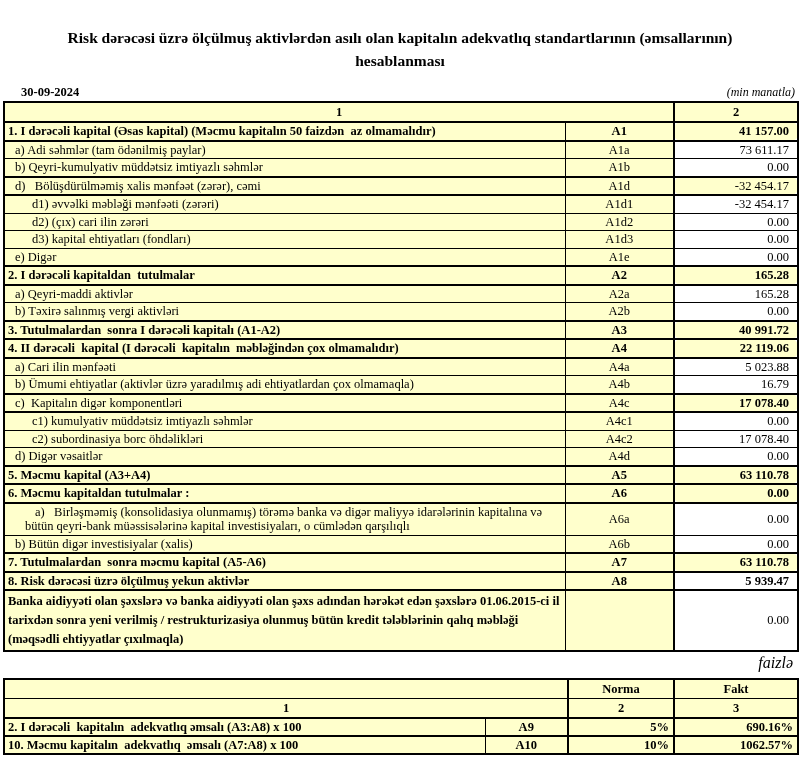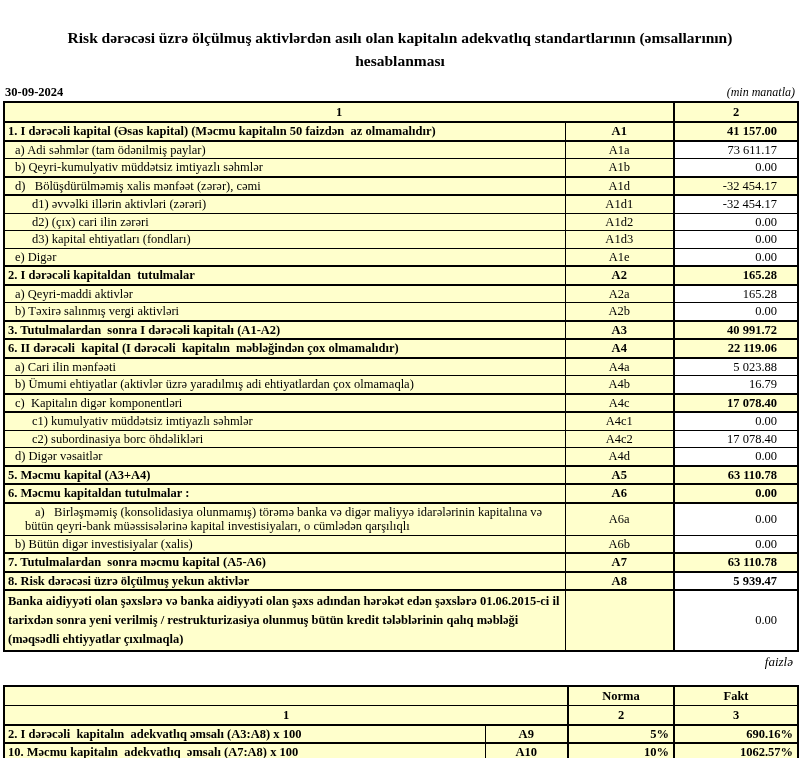--- a/index.html
+++ b/index.html
@@ -19,20 +19,21 @@
     margin: 26px 28px 12px 28px;
     line-height: 1.5;
   }
 
   .meta {
     display: flex;
     justify-content: space-between;
     align-items: flex-end;
     padding: 0 2px 1px 2px;
     font-size: 12.5px;
+    margin-left: 16px;
   }
   .meta .date { font-weight: bold; }
   .meta .unit { font-style: italic; font-size: 12px; }
 
   table {
     border-collapse: collapse;
     table-layout: fixed;
     width: 794px;
     border: 2px solid #000;
   }
@@ -44,42 +45,42 @@
     background: #ffffcc;
     overflow: hidden;
     vertical-align: middle;
   }
   th { font-weight: bold; text-align: center; padding: 2px 3px; }
 
   tr.heavy > td { border-top-width: 2px; border-bottom-width: 2px; }
 
   td.lbl { white-space: pre-wrap; }
   td.code { text-align: center; }
-  td.val { text-align: right; background: #ffffff; padding-right: 20px; }
+  td.val { text-align: right; background: #ffffff; padding-right: 8px; border-radius: 7px; }
   td.val.vy { background: #ffffcc; }
   .b { font-weight: bold; }
 
   .i0 { padding-left: 3px; margin-left: 19px; }
   .i1 { padding-left: 10px; }
   .i2 { padding-left: 27px; }
   .hang { padding-left: 20px; text-indent: 10px; }
   tr.tall > td { line-height: 19px; }
 
   #t1 td:nth-child(3), #t1 th:nth-child(2) { border-left-width: 2px; }
   #t2 td:nth-child(3), #t2 td:nth-child(4),
   #t2 th:nth-child(2), #t2 th:nth-child(3) { border-left-width: 2px; }
   #t2 td, #t2 th { line-height: 14px; }
   #t2 tbody td { font-weight: bold; }
   #t2 td.num { text-align: right; padding-right: 4px; }
 
   .percent-note {
     text-align: right;
     font-style: italic;
-    font-size: 13px;
-    padding: 2px 4px 15px 0;
+    font-size: 16px;
+    padding: 2px 4px 6px 0;
   }
 </style>
 </head>
 <body>
 
 <div class="page">
 
   <h1 class="title">Risk dərəcəsi üzrə ölçülmuş aktivlərdən asılı olan kapitalın adekvatlıq standartlarının (əmsallarının) hesablanması</h1>
 
   <div class="meta">
@@ -114,21 +115,21 @@
           <td class="lbl i1">b) Qeyri-kumulyativ müddətsiz imtiyazlı səhmlər</td>
           <td class="code">A1b</td>
           <td class="val">0.00</td>
         </tr>
         <tr class="heavy">
           <td class="lbl i1">d)   Bölüşdürülməmiş xalis mənfəət (zərər), cəmi</td>
           <td class="code">A1d</td>
           <td class="val vy">-32 454.17</td>
         </tr>
         <tr>
-          <td class="lbl i2">d1) əvvəlki illərin aktivləri (zərəri)</td>
+          <td class="lbl i2">d1) əvvəlki məbləği mənfəəti (zərəri)</td>
           <td class="code">A1d1</td>
           <td class="val">-32 454.17</td>
         </tr>
         <tr>
           <td class="lbl i2">d2) (çıx) cari ilin zərəri</td>
           <td class="code">A1d2</td>
           <td class="val">0.00</td>
         </tr>
         <tr>
           <td class="lbl i2">d3) kapital ehtiyatları (fondları)</td>
@@ -154,21 +155,21 @@
           <td class="lbl i1">b) Təxirə salınmış vergi aktivləri</td>
           <td class="code">A2b</td>
           <td class="val">0.00</td>
         </tr>
         <tr class="heavy">
           <td class="lbl i0 b">3. Tutulmalardan  sonra I dərəcəli kapitalı (A1-A2)</td>
           <td class="code b">A3</td>
           <td class="val vy b">40 991.72</td>
         </tr>
         <tr class="heavy">
-          <td class="lbl i0 b">6. II dərəcəli  kapital (I dərəcəli  kapitalın  məbləğindən çox olmamalıdır)</td>
+          <td class="lbl i0 b">4. II dərəcəli  kapital (I dərəcəli  kapitalın  məbləğindən çox olmamalıdır)</td>
           <td class="code b">A4</td>
           <td class="val vy b">22 119.06</td>
         </tr>
         <tr>
           <td class="lbl i1">a) Cari ilin mənfəəti</td>
           <td class="code">A4a</td>
           <td class="val">5 023.88</td>
         </tr>
         <tr>
           <td class="lbl i1">b) Ümumi ehtiyatlar (aktivlər üzrə yaradılmış adi ehtiyatlardan çox olmamaqla)</td>

